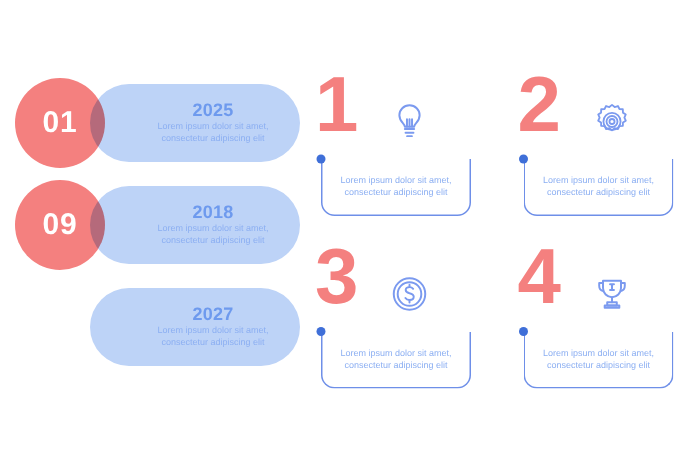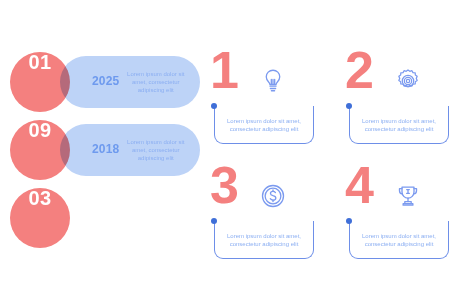--- a/index.html
+++ b/index.html
@@ -41,21 +41,21 @@
     left: 50px;
     top: 4px;
     width: 140px;
     height: 52px;
     border-radius: 26px;
     background: #BDD3F7;
     box-sizing: border-box;
     padding-left: 32px;
     padding-right: 8px;
     display: flex;
-    flex-direction: row;
+    flex-direction: column;
     align-items: center;
     justify-content: center;
   }
   .pill-year {
     font-size: 12px;
     font-weight: bold;
     color: #6E9AEE;
     line-height: 13px;
     letter-spacing: .2px;
     margin-bottom: 1px;
@@ -71,21 +71,21 @@
   
   .circle {
     position: absolute;
     left: 0px;
     top: 0px;
     width: 60px;
     height: 60px;
     border-radius: 50%;
     background: #F4807F;
     display: flex;
-    align-items: flex-start;
+    align-items: center;
     justify-content: center;
     mix-blend-mode: multiply;
   }
   .circle-num {
     font-size: 20px;
     font-weight: bold;
     color: #ffffff;
     letter-spacing: .5px;
     line-height: 20px;
   }
@@ -178,22 +178,23 @@
       <div class="pill">
         <div class="pill-year">2018</div>
         <div class="pill-desc">Lorem ipsum dolor sit amet, consectetur adipiscing elit</div>
       </div>
       <div class="circle">
         <span class="circle-num">09</span>
       </div>
     </div>
 
     <div class="row r2">
-      <div class="circle">
-        <span class="circle-num">03</span>
+      <div class="pill">
+        <div class="pill-year">2027</div>
+        <div class="pill-desc">Lorem ipsum dolor sit amet, consectetur adipiscing elit</div>
       </div>
     </div>
 
   </div>
 
   <div class="steps">
 
     <div class="step s0">
       <div class="step-num">1</div>
       <div class="step-icon">

